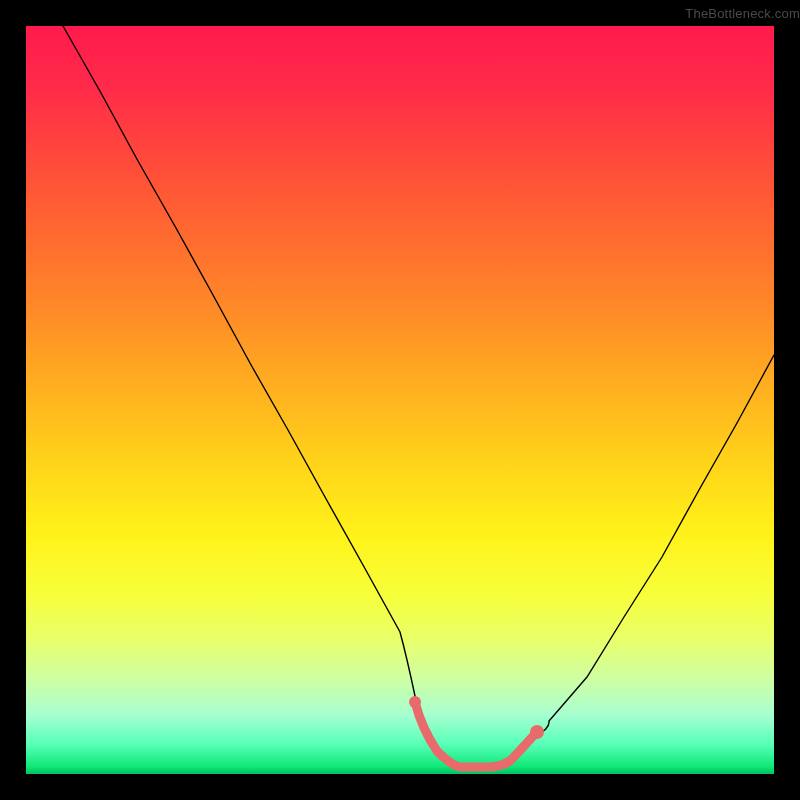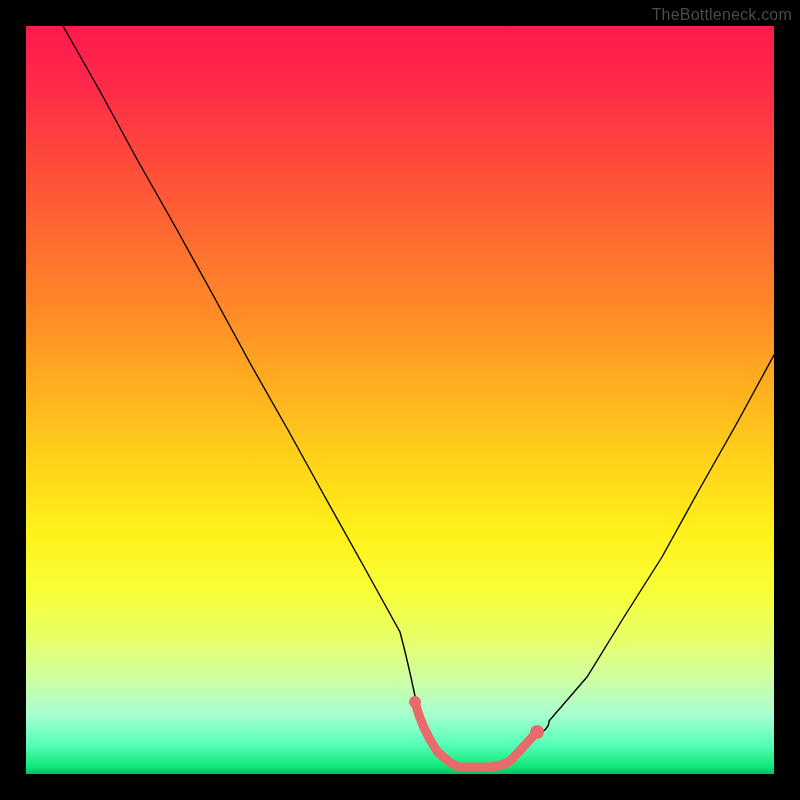--- a/index.html
+++ b/index.html
@@ -31,23 +31,23 @@
       #d0ffa0 87%,
       #a8ffd0 92%,
       #58ffb8 96%,
       #10e878 99%,
       #00c060 100%
     );
   }
   .watermark {
     position: absolute;
     top: 6px;
-    right: 8px;
+    right: 0;
     color: #4a4a4a;
-    font-size: 16px;
+    font-size: 13px;
     font-weight: 400;
     letter-spacing: 0.2px;
     z-index: 10;
   }
   svg.curves {
     position: absolute;
     left: 0;
     top: 0;
     width: 748px;
     height: 748px;

